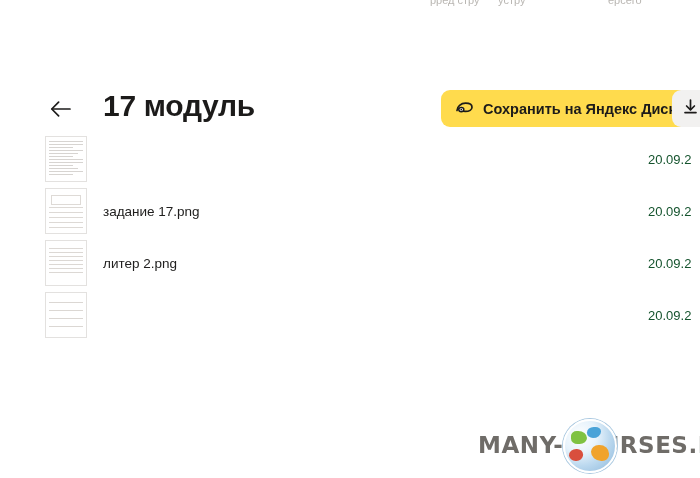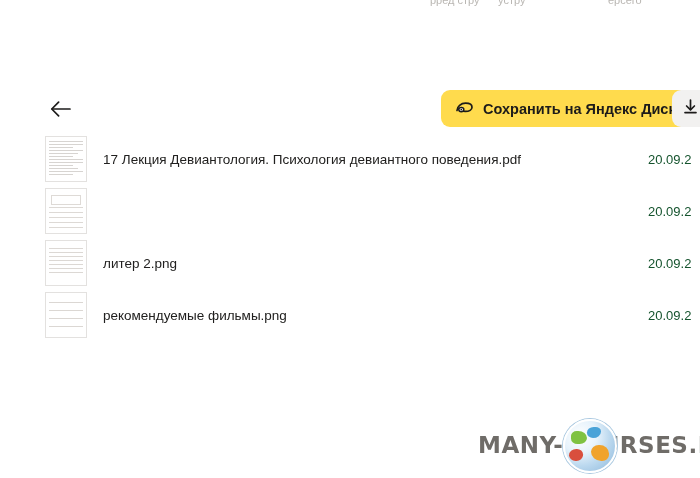--- a/index.html
+++ b/index.html
@@ -264,20 +264,21 @@
 
   <div class="back-btn">
     <span>
       <svg width="22" height="16" viewBox="0 0 22 16">
         <path d="M8.6 1.2 L1.8 8 L8.6 14.8" fill="none" stroke="#1c1b1a" stroke-width="1.7" stroke-linecap="round" stroke-linejoin="round"></path>
         <line x1="2.2" y1="8" x2="20" y2="8" stroke="#1c1b1a" stroke-width="1.7" stroke-linecap="round"></line>
       </svg>
     </span>
   </div>
 
+  <div class="page-title">17 модуль</div>
 
   <div class="save-btn">
     <span class="disk-icon">
       <svg width="19" height="15" viewBox="0 0 19 15">
         <path d="M2 9.5 C2 5.4 6 2.2 10.6 2.2 C14.6 2.2 17 4 17 6.2 C17 8.6 14.3 10.4 10.3 10.4 C7.3 10.4 5 9.4 4 8.2" fill="none" stroke="#1c1b1a" stroke-width="1.7" stroke-linecap="round"></path>
         <ellipse cx="6.3" cy="8.6" rx="2.5" ry="2.1" fill="#ffffff" stroke="#1c1b1a" stroke-width="1.5"></ellipse>
         <circle cx="6.3" cy="8.6" r="0.9" fill="#1c1b1a"></circle>
       </svg>
     </span>
     <span class="label">Сохранить на Яндекс Диск</span>
@@ -306,35 +307,35 @@
           <div class="ln"></div>
           <div class="ln"></div>
         <div class="ln"></div>
           <div class="ln"></div>
           <div class="ln"></div>
         <div class="ln"></div>
           <div class="ln"></div>
           <div class="ln"></div>
       </div>
     </div>
-    <div class="file-name">17 Лекция Девиантология. Психология девиантного поведения.pdf</div>
     <div class="file-date">20.09.2</div>
   </div>
 
   <div class="file-row">
     <div class="thumb img-a">
       <div class="blockish"></div>
       <div class="lines" style="top:18px;">
         <div class="ln"></div>
           <div class="ln"></div>
           <div class="ln"></div>
         <div class="ln"></div>
           <div class="ln"></div>
       </div>
     </div>
+    <div class="file-name">задание 17.png</div>
     <div class="file-date">20.09.2</div>
   </div>
 
   <div class="file-row">
     <div class="thumb img-b">
       <div class="lines" style="top:7px;">
         <div class="ln"></div>
           <div class="ln"></div>
           <div class="ln"></div>
         <div class="ln"></div>
@@ -349,21 +350,20 @@
 
   <div class="file-row">
     <div class="thumb img-c">
       <div class="lines" style="top:9px;">
         <div class="ln"></div>
           <div class="ln"></div>
           <div class="ln"></div>
         <div class="ln"></div>
       </div>
     </div>
-    <div class="file-name">рекомендуемые фильмы.png</div>
     <div class="file-date">20.09.2</div>
   </div>
 
 </div>
 
 <div class="watermark">
   <div class="wm-text">MANY-COURSES.NET</div>
   <div class="wm-globe">
     <div class="sea"></div>
     <div class="land2"></div>

